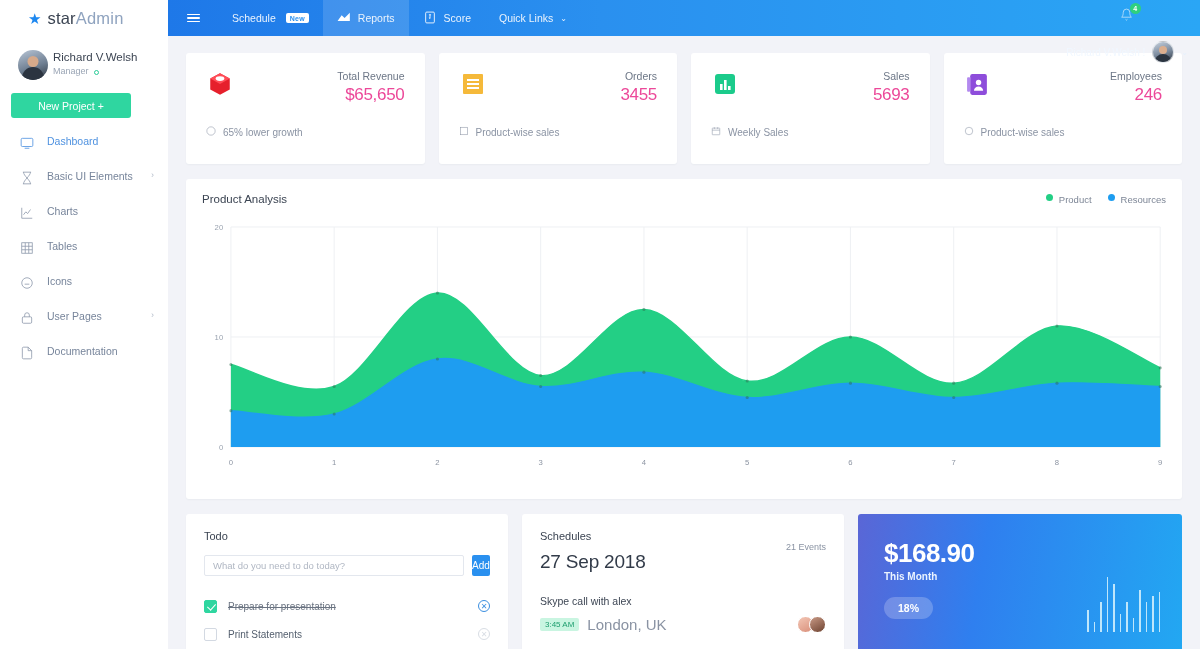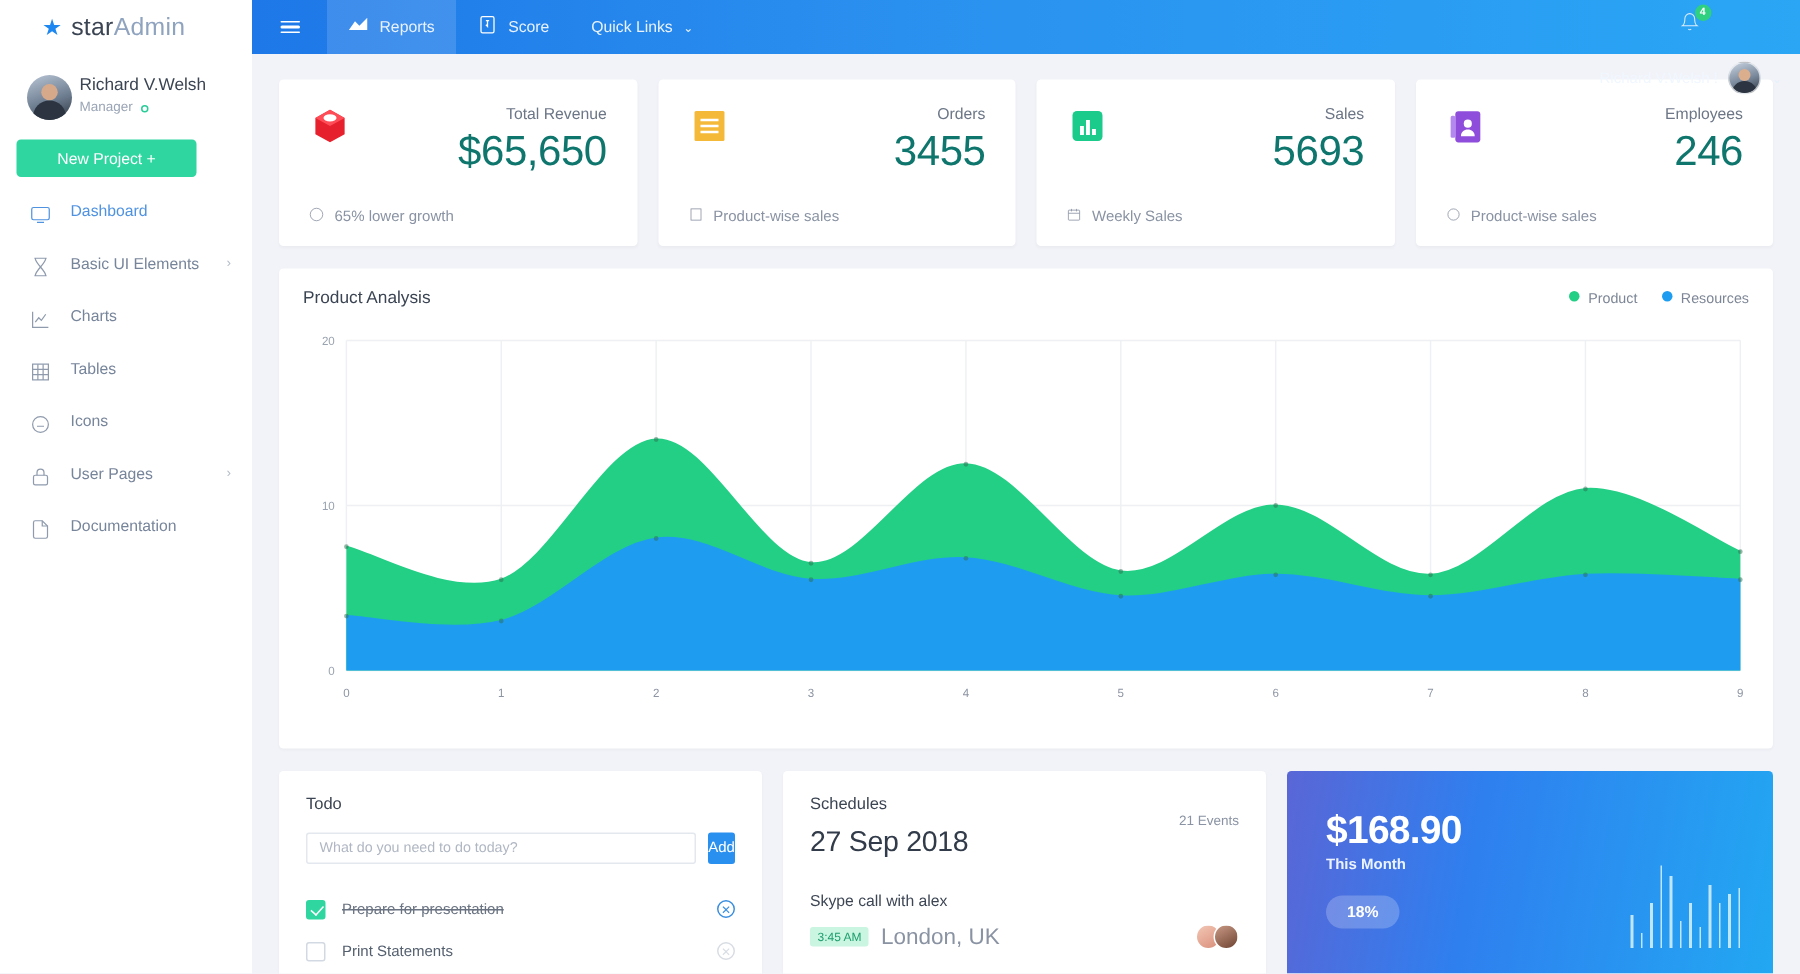--- a/index.html
+++ b/index.html
@@ -118,21 +118,21 @@
   
   .stat-row { display: flex; gap: 14px; }
   .stat-card {
     flex: 1; background: #fff; border-radius: 3px; height: 111px;
     padding: 17px 20px 0 20px; box-shadow: 0 1px 2px rgba(30,40,60,.04);
   }
   .stat-top { display: flex; align-items: flex-start; justify-content: space-between; }
   .stat-icon { width: 28px; height: 28px; display: flex; align-items: center; justify-content: center; }
   .stat-right { text-align: right; }
   .stat-label { font-size: 10.5px; color: #6c7686; }
-  .stat-value { font-size: 28px; color: #0f766e; margin-top: 3px; letter-spacing: -.3px; }
+  .stat-value { font-size: 17px; color: #ec4899; margin-top: 3px; letter-spacing: -.3px; }
   .stat-foot { display: flex; align-items: center; gap: 7px; margin-top: 21px; font-size: 10px; color: #8a93a3; }
   .stat-foot svg { width: 10px; height: 10px; stroke: #8a93a3; fill: none; stroke-width: 1.3; }
 
   
   .chart-card {
     background: #fff; border-radius: 3px; margin-top: 15px; height: 320px;
     padding: 14px 16px 10px 16px; box-shadow: 0 1px 2px rgba(30,40,60,.04);
     position: relative;
   }
   .chart-head { display: flex; align-items: center; justify-content: space-between; }
@@ -300,20 +300,24 @@
 
     <header class="navbar">
       <div class="hamburger">
           <div>
             <span></span>
             <span></span>
             <span></span>
           </div>
         </div>
 
+      <div class="nav-tab">
+        <span>Schedule</span>
+        <span class="badge-new">New</span>
+      </div>
       <div class="nav-tab active">
         <span><svg viewBox="0 0 24 18">
               <path d="M1 15 L8 5 L13 10 L22 1 L22 15 Z"></path>
             </svg></span>
         <span>Reports</span>
       </div>
       <div class="nav-tab">
         <span><svg viewBox="0 0 24 24">
               <rect x="4" y="2" width="16" height="20" rx="2" fill="none" stroke="#fff" stroke-width="1.6"></rect>
               <path d="M10 7h4M12 7v7l-2-2-0 0" stroke="#fff" stroke-width="1.6" fill="none"></path>

